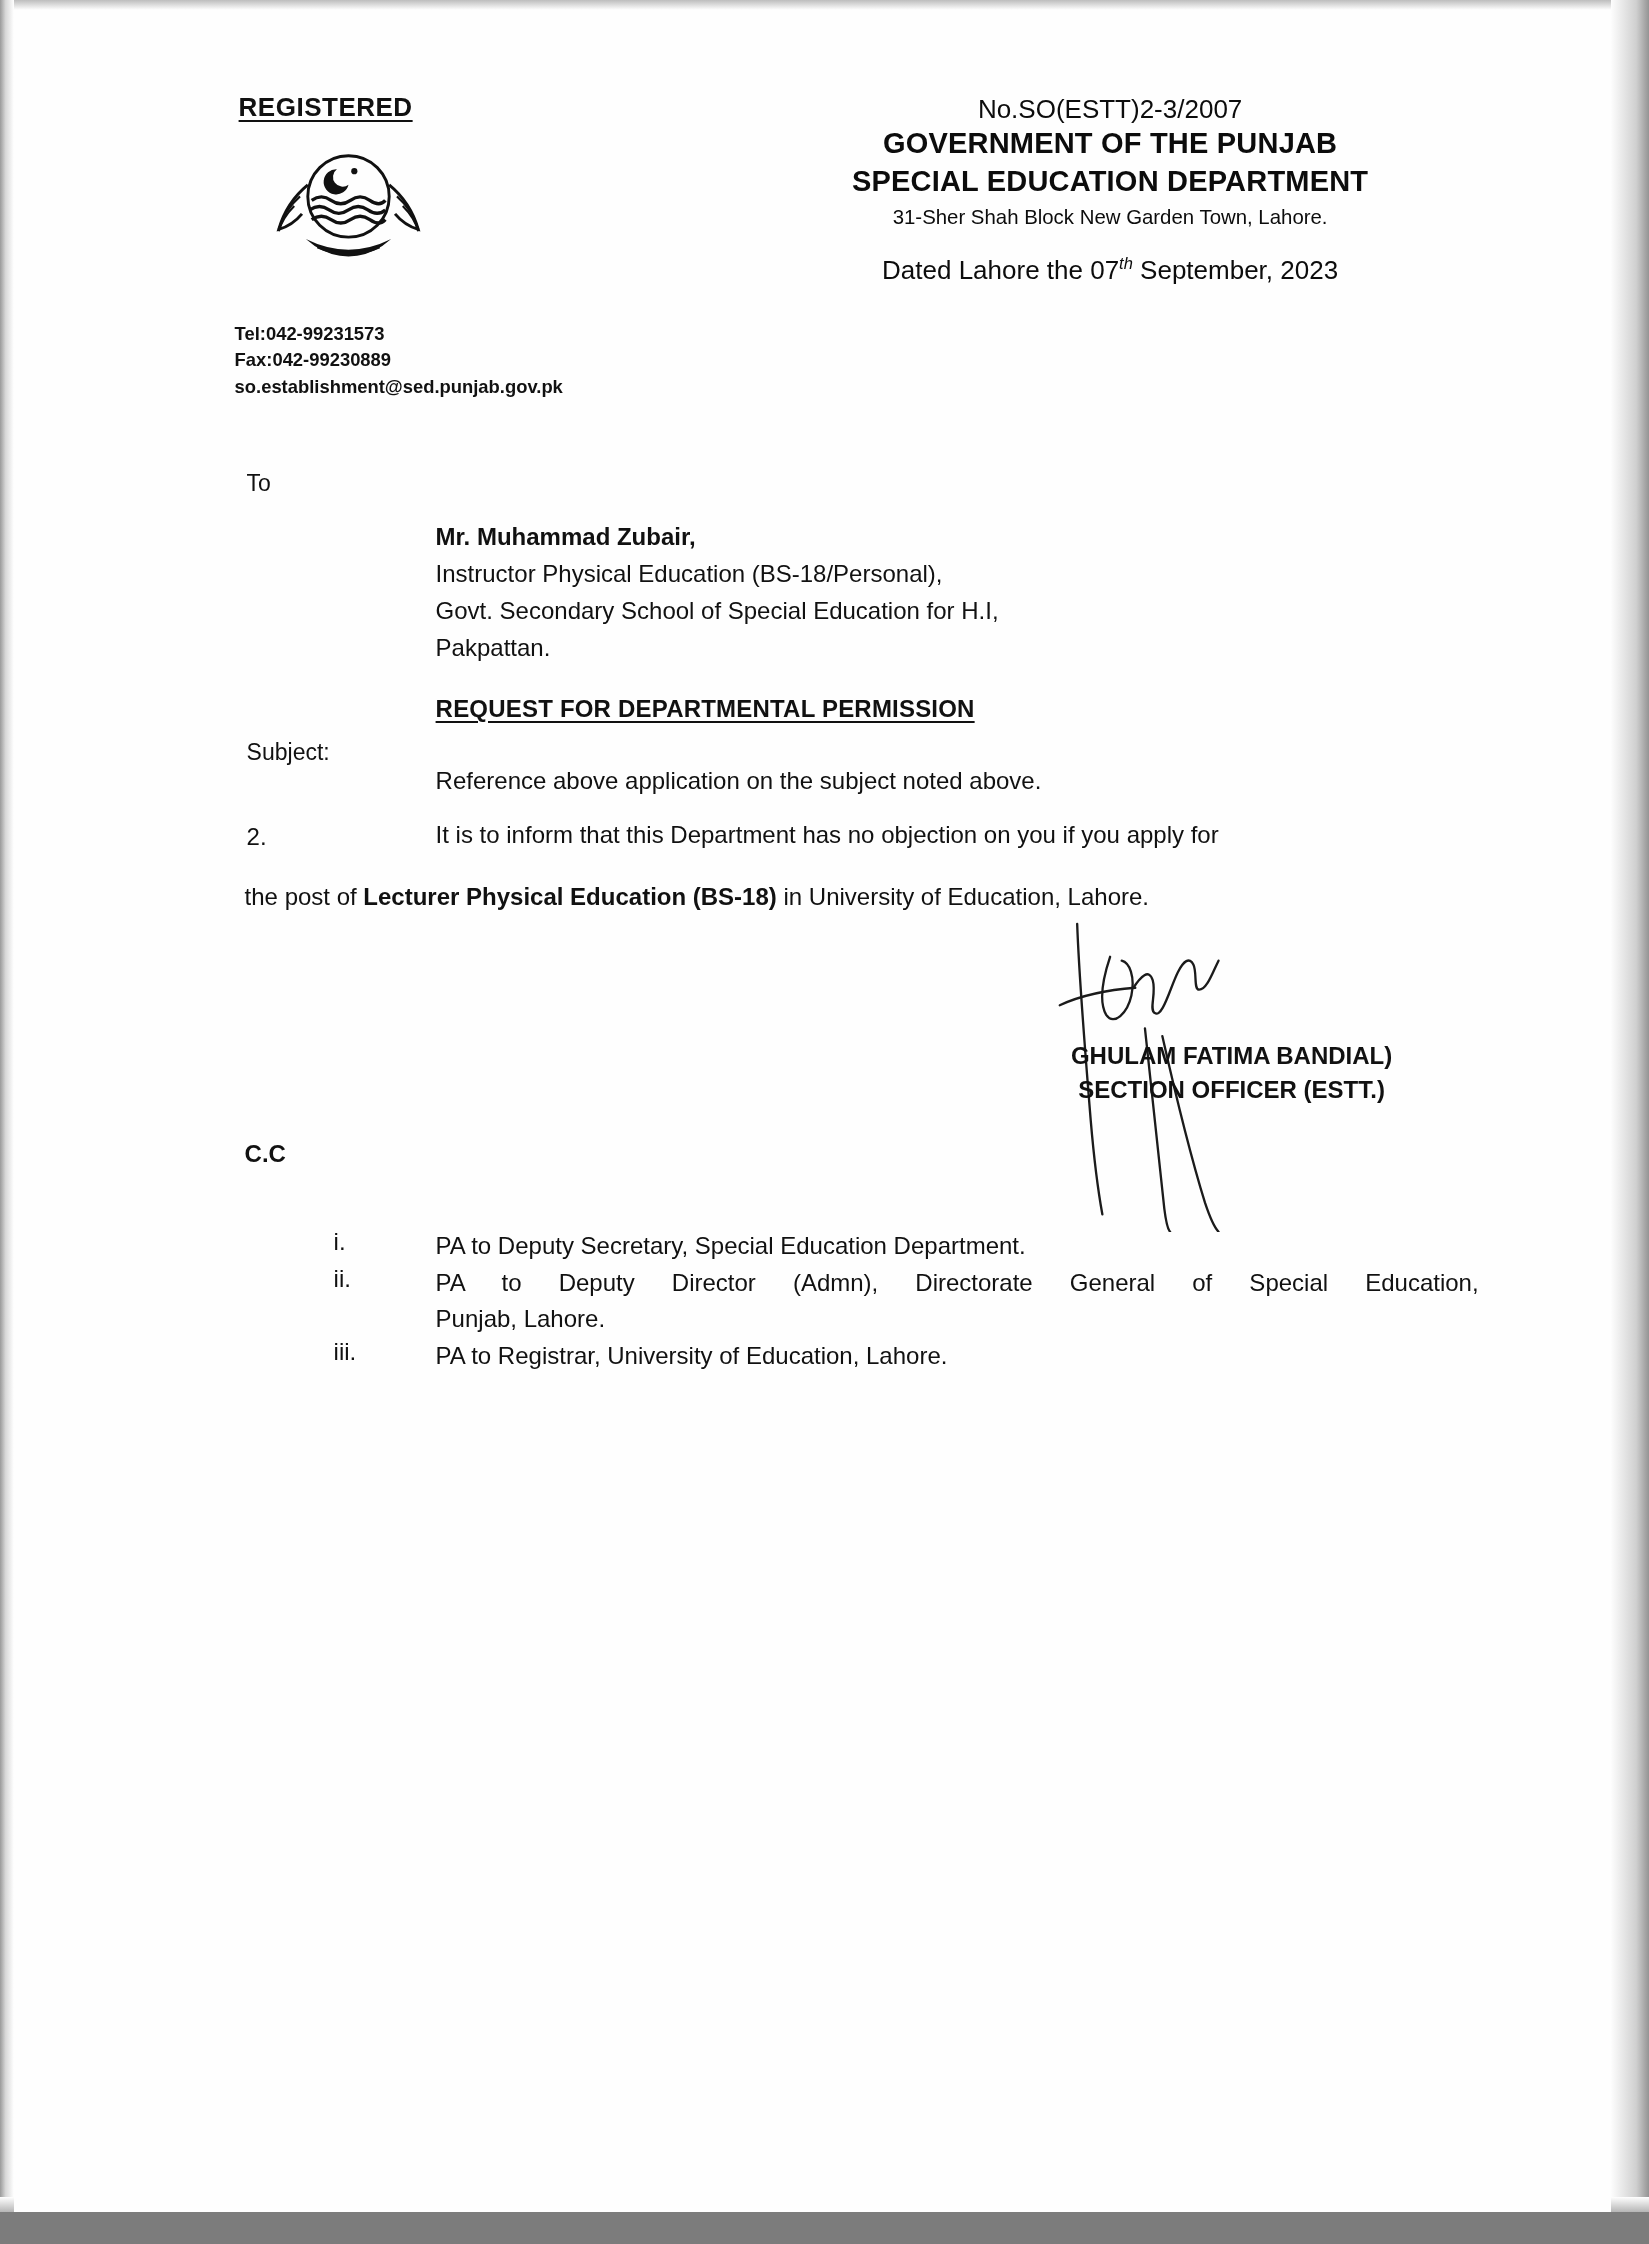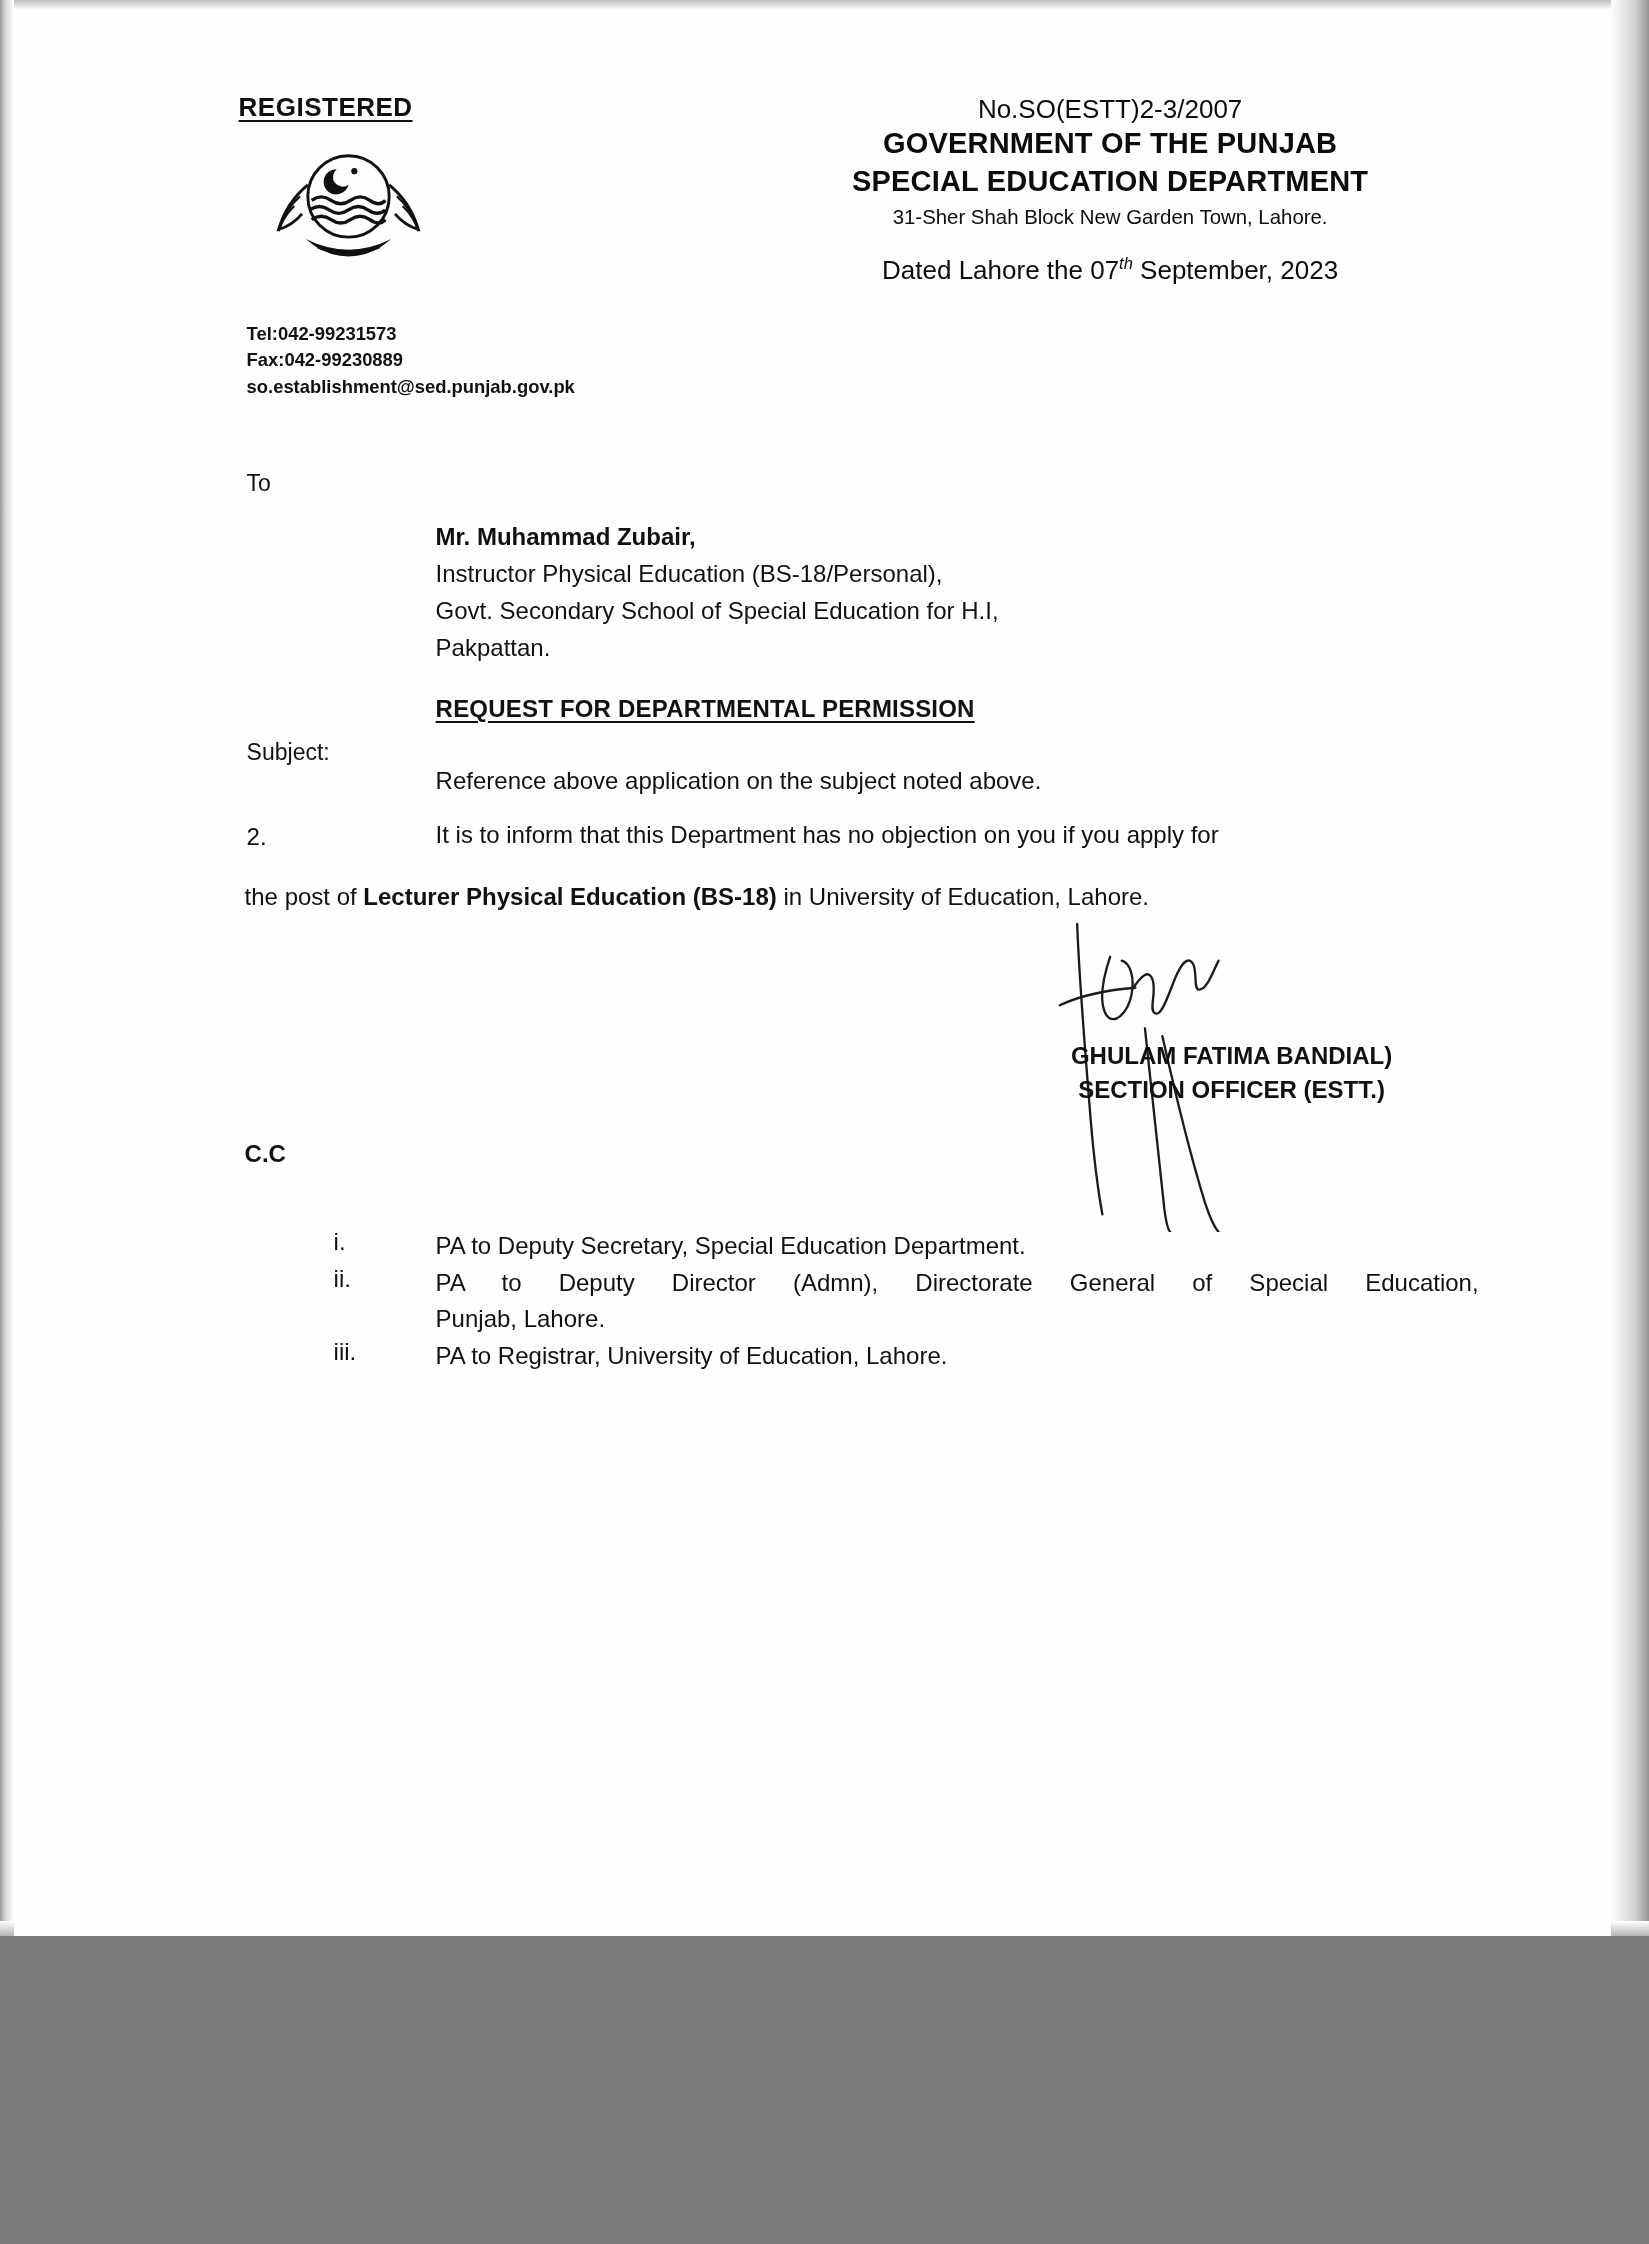--- a/index.html
+++ b/index.html
@@ -6,21 +6,21 @@
     margin: 0;
     padding: 0;
     background: #7c7c7c;
   }
   body {
     font-family: "Liberation Sans", sans-serif;
   }
   .page {
     position: relative;
     width: 1650px;
-    height: 1936px;
+    height: 2212px;
     background: #ffffff;
     overflow: hidden;
   }
   
   .scan-edge-left {
     position: absolute;
     left: 0; top: 0;
     width: 13.6px; height: 2244px;
     background: linear-gradient(to right, #9a9a9a 0%, #d8d8d8 40%, #ffffff 100%);
   }
@@ -66,21 +66,21 @@
   .crest {
     position: absolute;
     left: 247px;
     top: 136px;
     width: 175px;
     height: 126px;
   }
 
   .contact {
     position: absolute;
-    left: 233px;
+    left: 221px;
     top: 311px;
     font-size: 18.4px;
     font-weight: bold;
     color: #111;
     line-height: 1.45;
   }
   .contact .email {
     text-underline-offset: 2.9px;
     text-align: center;
   }

